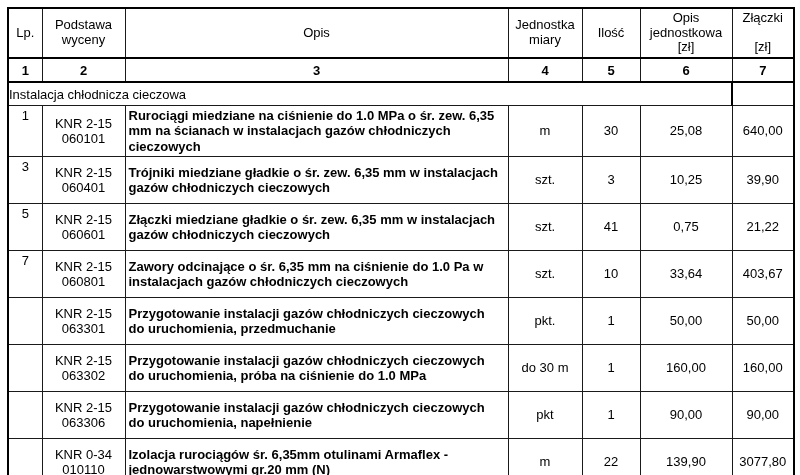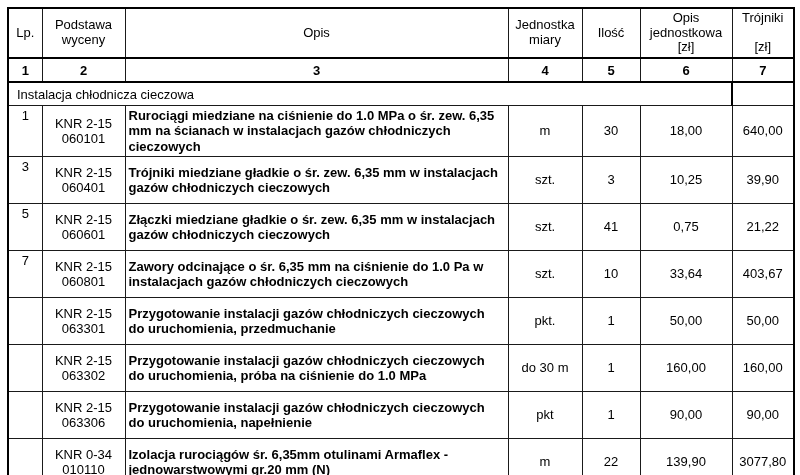--- a/index.html
+++ b/index.html
@@ -41,21 +41,21 @@
     text-align: center;
     vertical-align: middle;
     font-weight: bold;
     border-bottom: 2px solid #000;
   }
   
   tr.section-row td {
     height: 20px;
     vertical-align: middle;
     text-align: left;
-    padding-left: 8px;
+    padding-left: 0;
   }
   tr.section-row td.section-empty {
     border-left: 2px solid #000;
   }
   
   tbody.rows td {
     height: 42px;
     line-height: 1.18;
   }
   td.c-lp {
@@ -99,21 +99,21 @@
         <td>Lp.</td>
         <td>Podstawa
 wyceny</td>
         <td>Opis</td>
         <td>Jednostka
 miary</td>
         <td>Ilość</td>
         <td>Opis
 jednostkowa
 [zł]</td>
-        <td>Trójniki
+        <td>Złączki
 
 [zł]</td>
       </tr>
       <tr class="num-row">
         <td>1</td>
         <td>2</td>
         <td>3</td>
         <td>4</td>
         <td>5</td>
         <td>6</td>
@@ -127,21 +127,21 @@
       </tr>
     </tbody>
     <tbody class="rows" id="rows-body">
   <tr>
     <td class="c-lp">1</td>
     <td class="c-basis">KNR 2-15
 060101</td>
     <td class="c-desc">Rurociągi miedziane na ciśnienie do 1.0 MPa o śr. zew. 6,35 mm na ścianach w instalacjach gazów chłodniczych cieczowych</td>
     <td class="c-unit">m</td>
     <td class="c-qty">30</td>
-    <td class="c-price">18,00</td>
+    <td class="c-price">25,08</td>
     <td class="c-val">640,00</td>
   </tr>
 
   <tr>
     <td class="c-lp">3</td>
     <td class="c-basis">KNR 2-15
 060401</td>
     <td class="c-desc">Trójniki miedziane gładkie o śr. zew. 6,35 mm w instalacjach gazów chłodniczych cieczowych</td>
     <td class="c-unit">szt.</td>
     <td class="c-qty">3</td>

